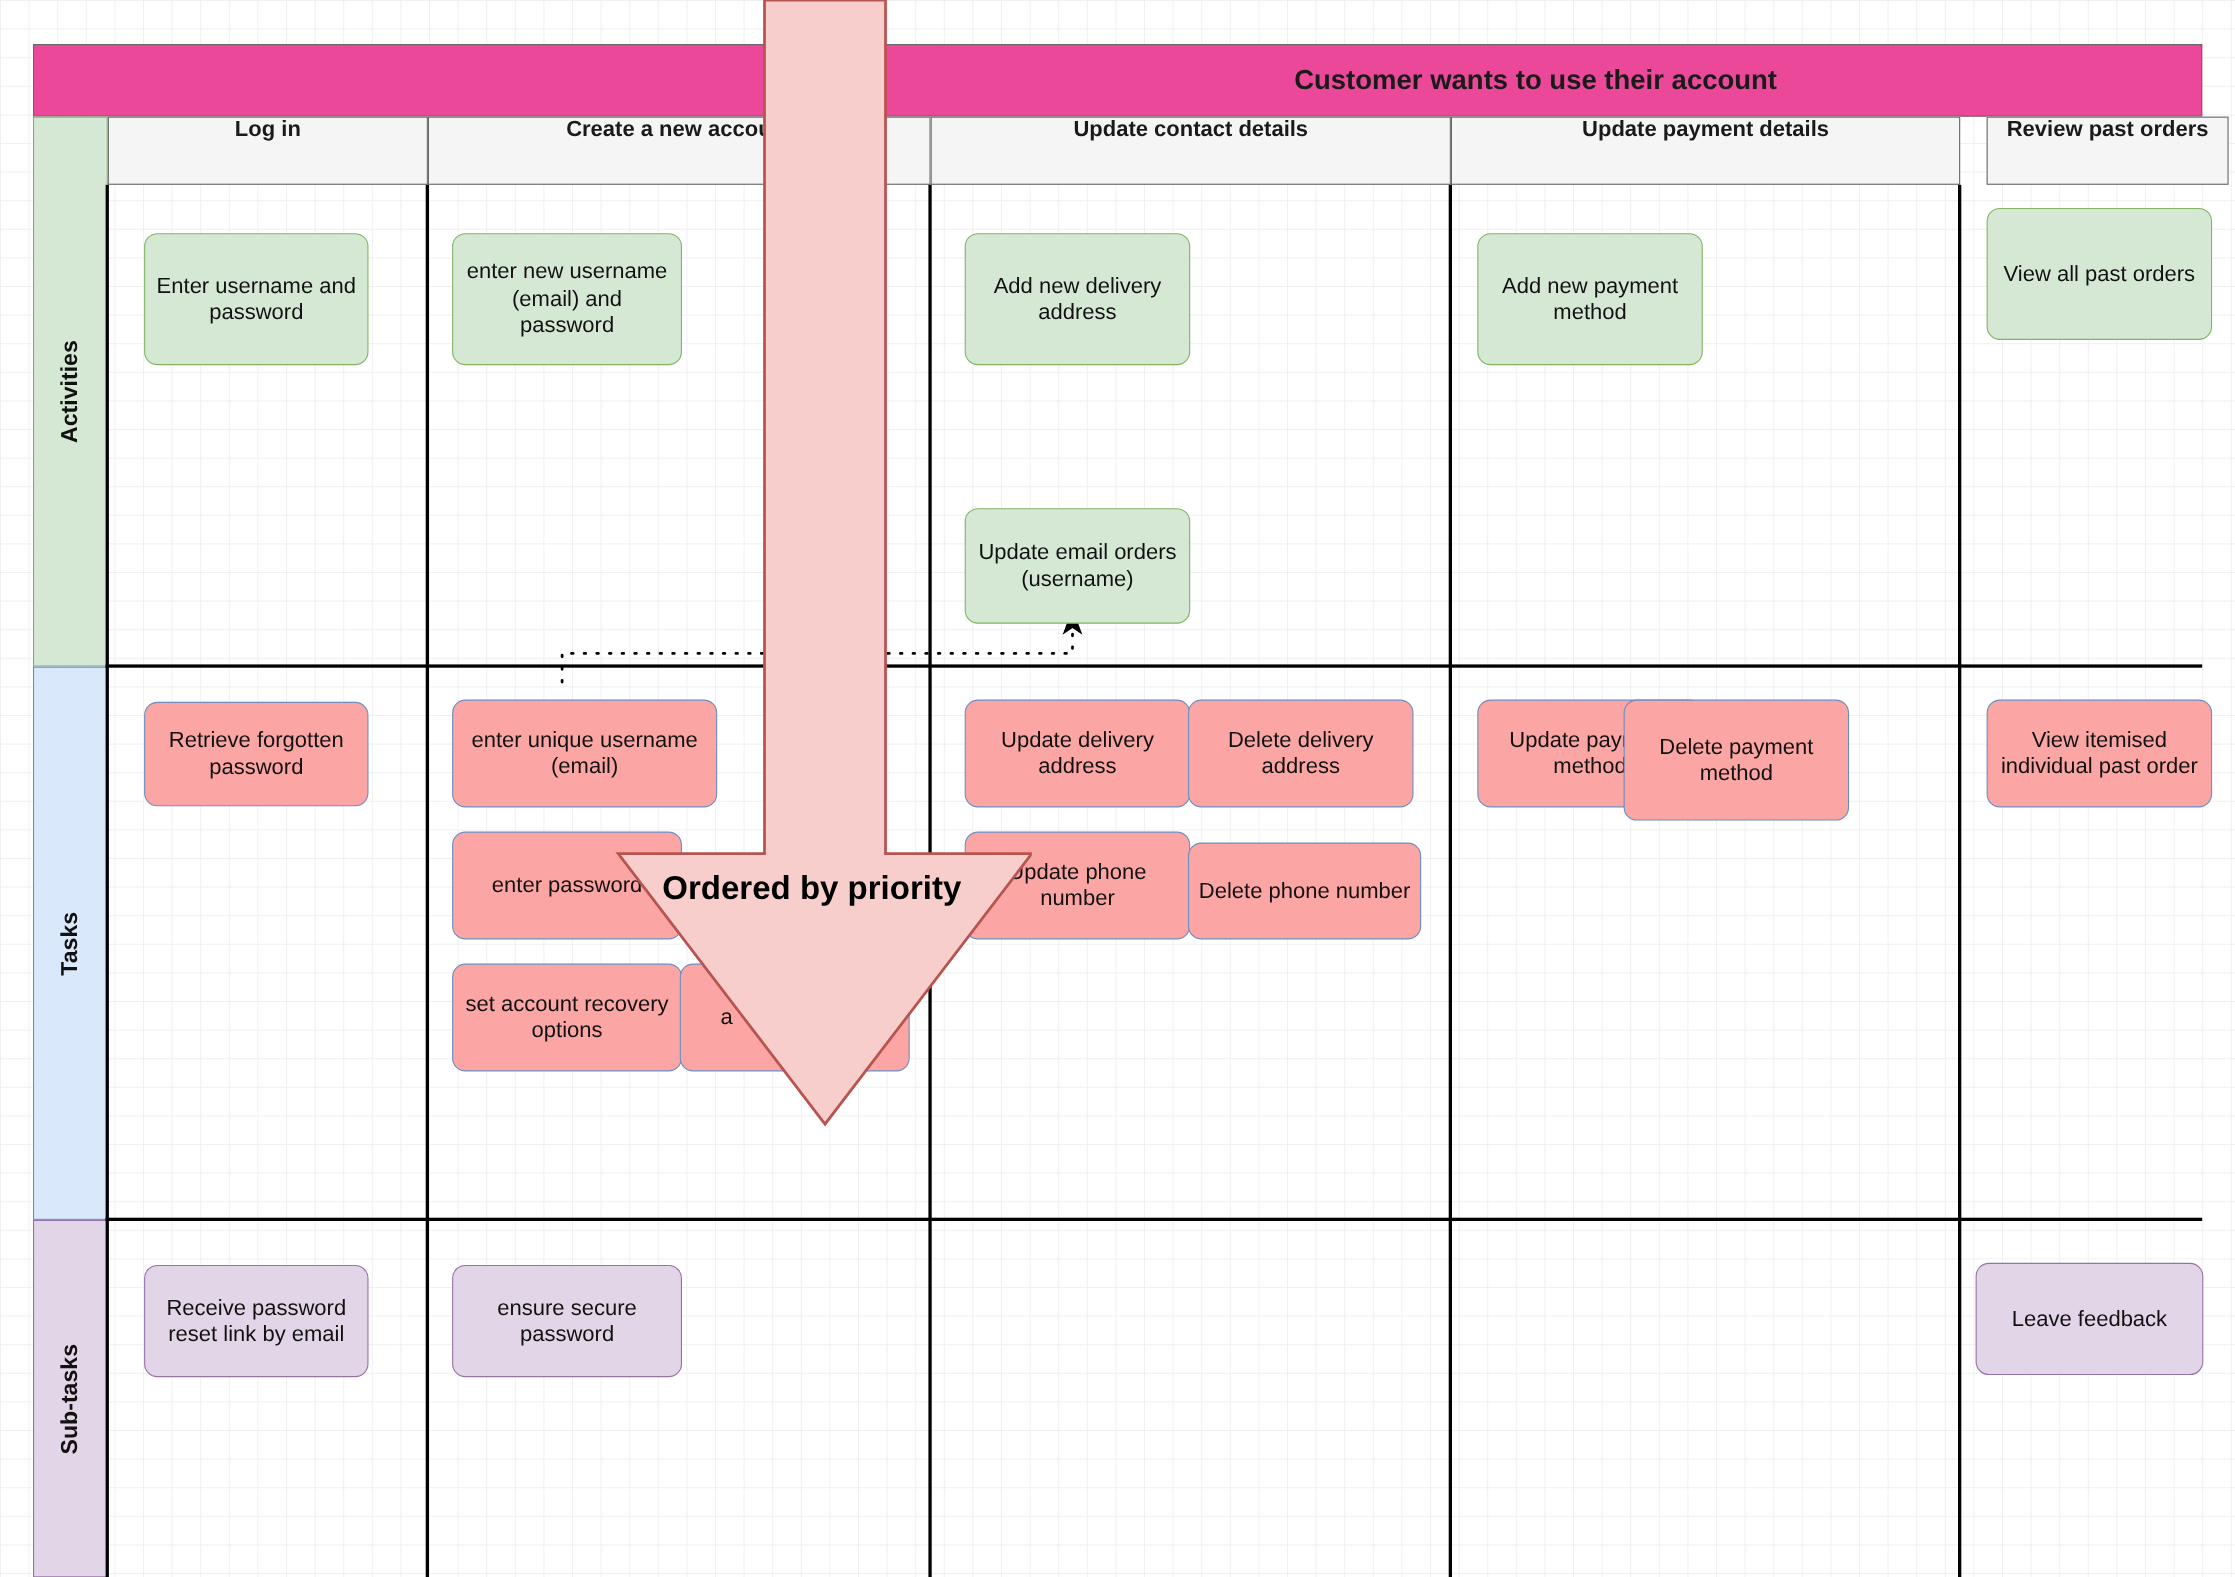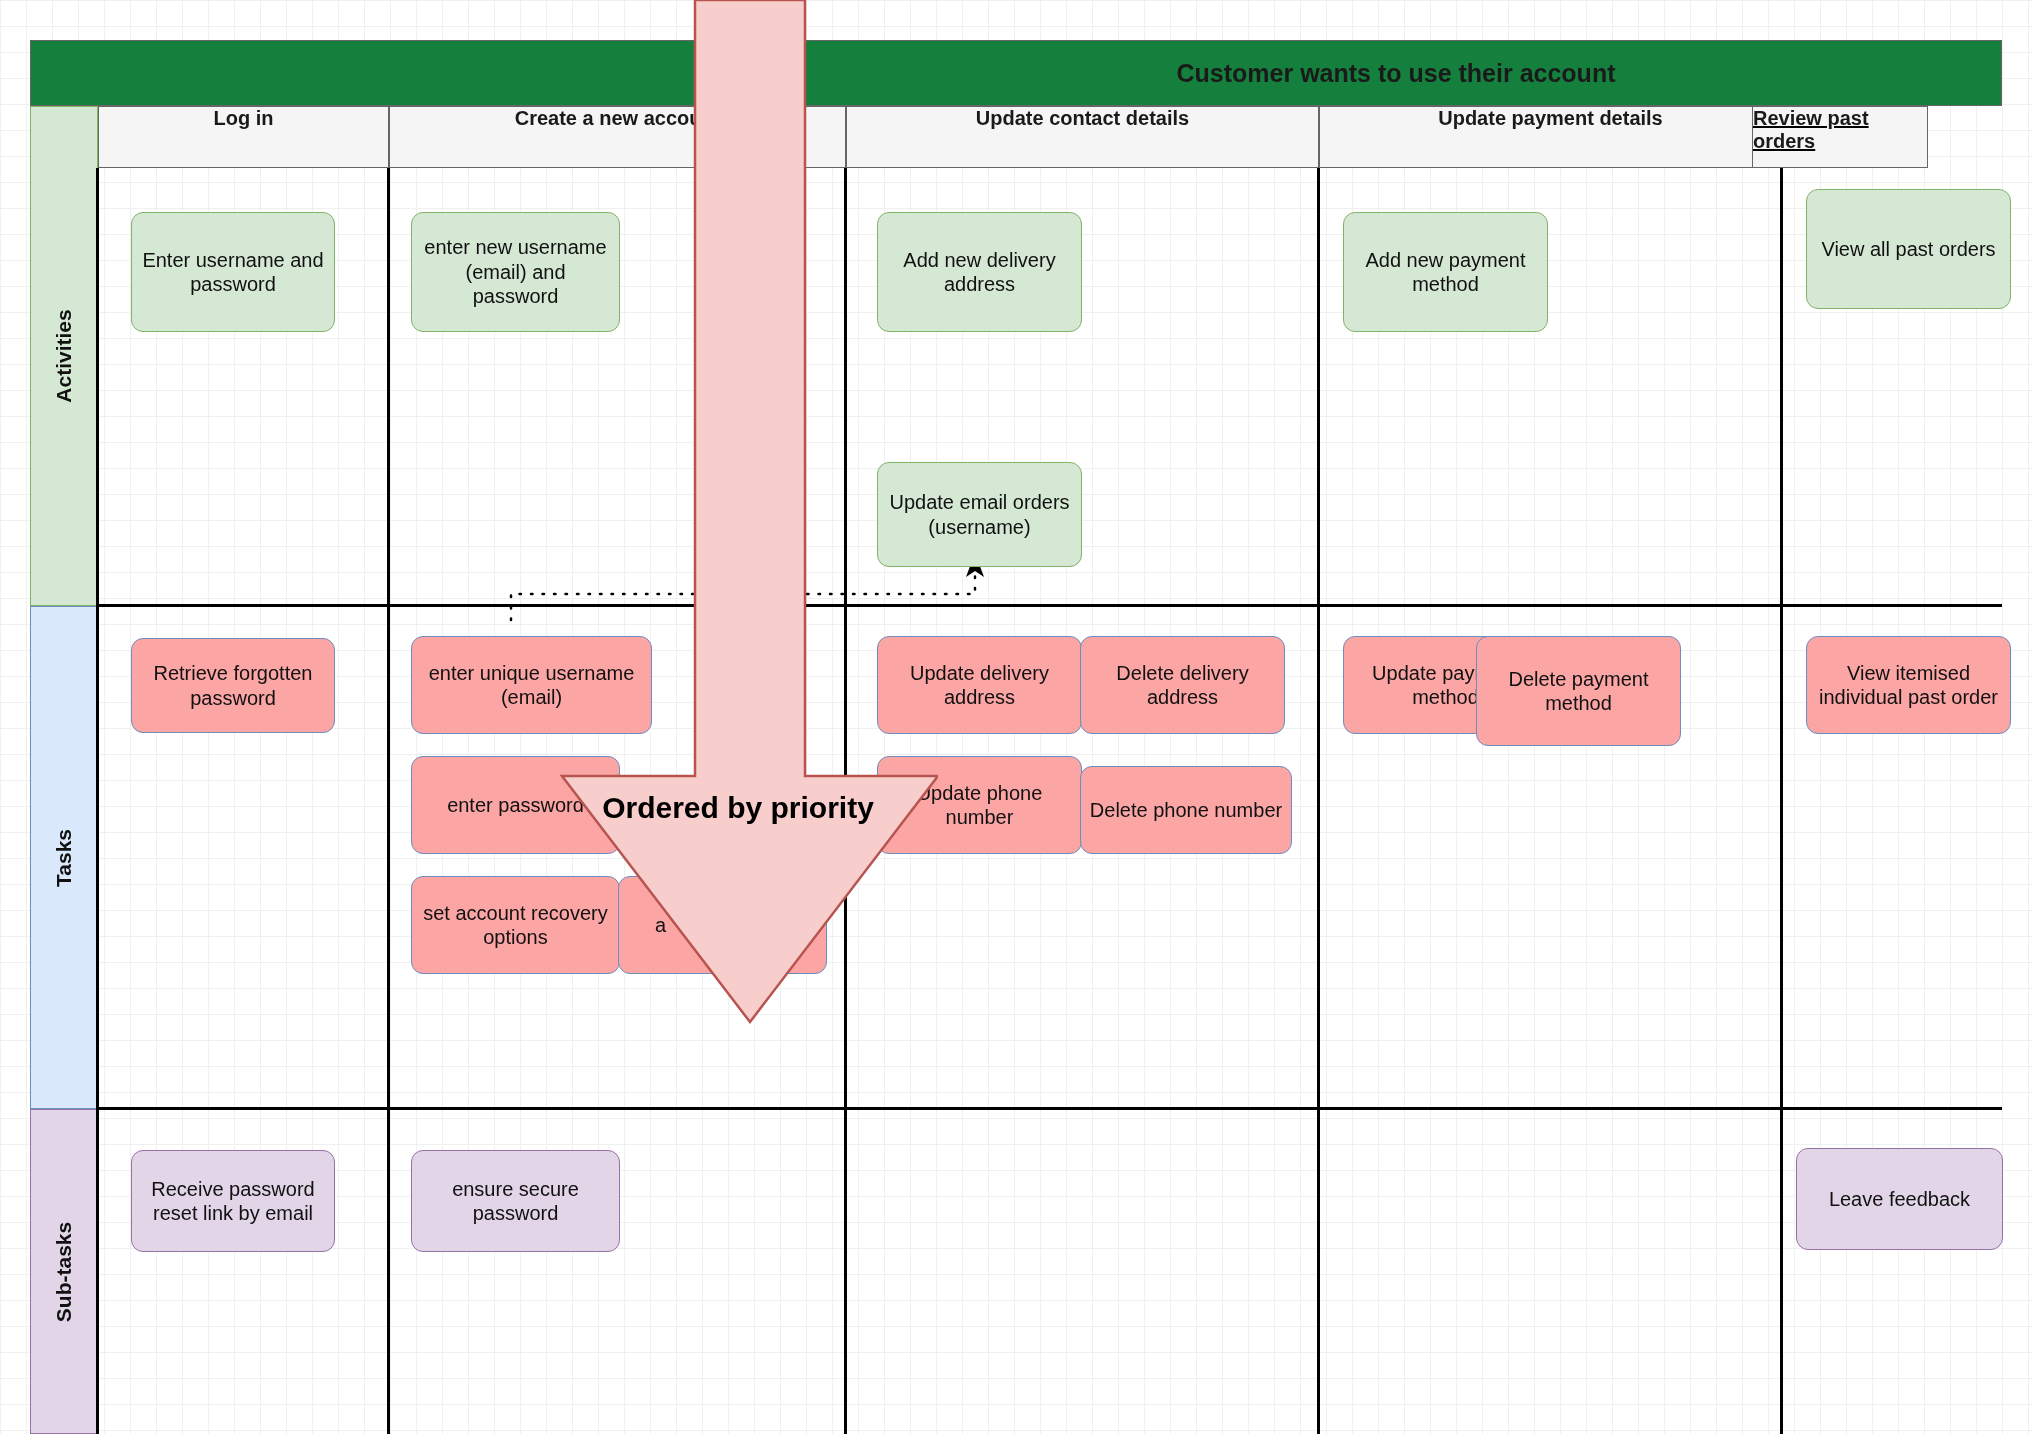--- a/index.html
+++ b/index.html
@@ -23,21 +23,21 @@
     background-size: 26px 26px, 26px 26px, 130px 130px, 130px 130px;
     background-position: 0 0, 0 0, 0 0, 0 0;
   }
 
   
   #board{ position:absolute; left:0; top:0; width:2032px; height:1434px; }
 
   .title-bar{
     position:absolute;
     left:30px; top:40px; width:1972px; height:66px;
-    background:#15803d;
+    background:#ec4899;
     border:1.5px solid #666666;
     display:flex; align-items:center; justify-content:center;
   }
   .title-bar span{
     font-size:25px; font-weight:bold; color:#1a1a1a;
     width:1940px; text-align:center;
     padding-left:760px;
   }
 
   
@@ -122,21 +122,21 @@
   </div>
   <div class="col-head" style="left:389px; width:457px;">
     <span>Create a new account</span>
   </div>
   <div class="col-head" style="left:846px; width:473px;">
     <span>Update contact details</span>
   </div>
   <div class="col-head" style="left:1319px;width:463px;">
     <span>Update payment details</span>
   </div>
-  <div class="col-head" style="left:1752px;width:176px;text-decoration:underline;">
+  <div class="col-head" style="left:1806px;width:220px;">
     <span>Review past orders</span>
   </div>
 
   <div class="col-sep" style="left:96px;  top:168px; height:1266px;"></div>
   <div class="col-sep" style="left:387px; top:168px; height:1266px;"></div>
   <div class="col-sep" style="left:844px; top:168px; height:1266px;"></div>
   <div class="col-sep" style="left:1317px;top:168px; height:1266px;"></div>
   <div class="col-sep" style="left:1780px;top:168px; height:1266px;"></div>
 
   <div class="lane-sep" style="left:96px; top:604px;  width:1906px;"></div>

